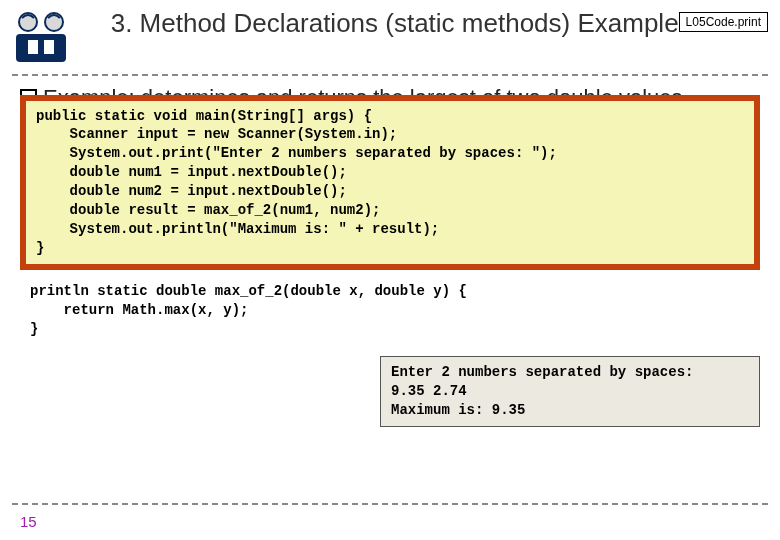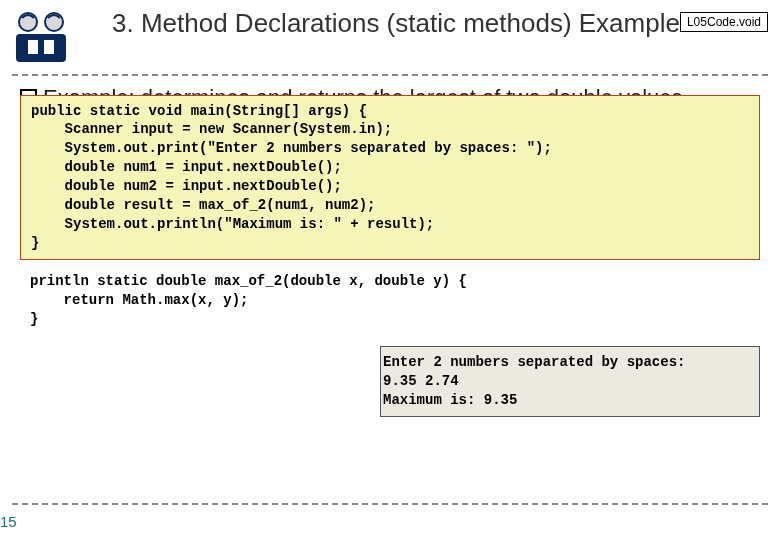--- a/index.html
+++ b/index.html
@@ -60,66 +60,67 @@
     font-family: "Courier New", monospace;
     font-size: 14px;
     font-weight: bold;
     white-space: pre;
     padding: 6px 10px;
     margin: 0 20px 6px 20px;
     line-height: 1.35;
   }
   .code-yellow {
     background: #f5f5b8;
-    border: 1px solid #c2410c;
+    border: 6px solid #c2410c;
     margin-top: -18px;
     position: relative;
   }
   .code-plain {
     background: #fff;
   }
   .output-block {
     font-family: "Courier New", monospace;
     font-size: 14px;
     font-weight: bold;
     white-space: pre;
     background: #eceae0;
     border: 1px solid #555;
-    padding: 6px 2px;
+    padding: 6px 10px;
     margin: 12px 20px 0 380px;
     line-height: 1.35;
   }
   .footer {
     position: absolute;
     bottom: 10px;
     left: 0;
     right: 0;
   }
   .slide-num {
     font-size: 15px;
-    color: #0f766e;
+    color: #a21caf;
+    margin-left: 20px;
   }
 </style>
 </head>
 <body>
 
 <div class="header">
   <div class="logo">
     <svg viewBox="0 0 58 58" width="58" height="58">
       <rect x="4" y="26" width="50" height="28" rx="4" fill="#0a2a5c"></rect>
       <rect x="16" y="32" width="10" height="14" fill="#fff"></rect>
       <rect x="32" y="32" width="10" height="14" fill="#fff"></rect>
       <circle cx="16" cy="14" r="9" fill="#d9d9d9" stroke="#0a2a5c" stroke-width="2"></circle>
       <circle cx="42" cy="14" r="9" fill="#d9d9d9" stroke="#0a2a5c" stroke-width="2"></circle>
       <path d="M10 10 Q16 4 22 10" fill="none" stroke="#0a2a5c" stroke-width="2"></path>
       <path d="M36 10 Q42 4 48 10" fill="none" stroke="#0a2a5c" stroke-width="2"></path>
     </svg>
   </div>
   <div class="title">3. Method Declarations (static methods) Example</div>
-  <div class="file-label">L05Code.void</div>
+  <div class="file-label">L05Code.print</div>
 </div>
 
 <hr class="divider">
 
 <p class="body-text">
   <span class="bullet"></span><span>Example:</span><span> determines and returns the largest of two double values</span>
 </p>
 
 <pre class="code-block code-yellow">public static void main(String[] args) {
     Scanner input = new Scanner(System.in);

